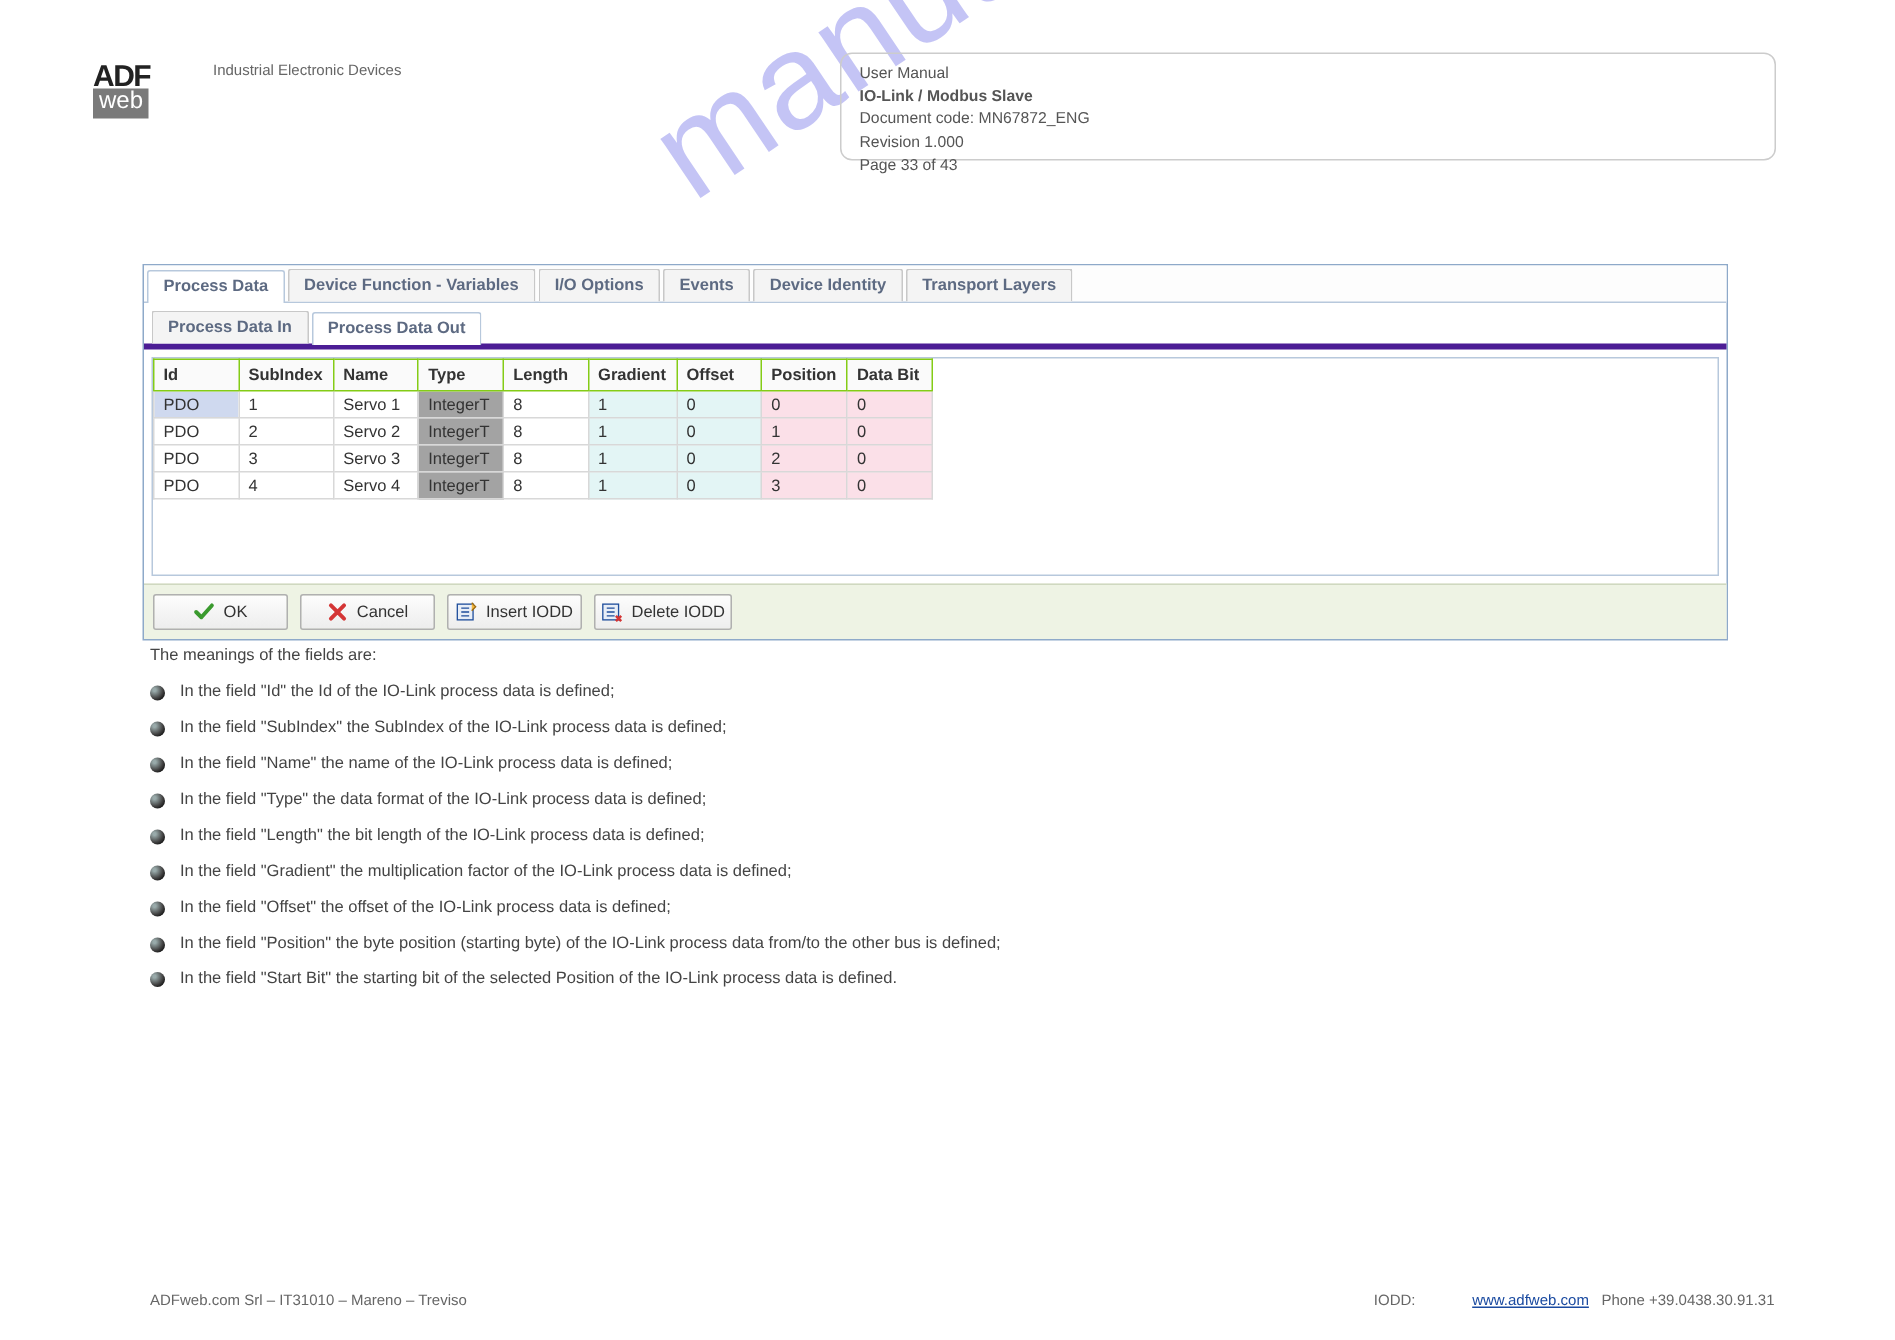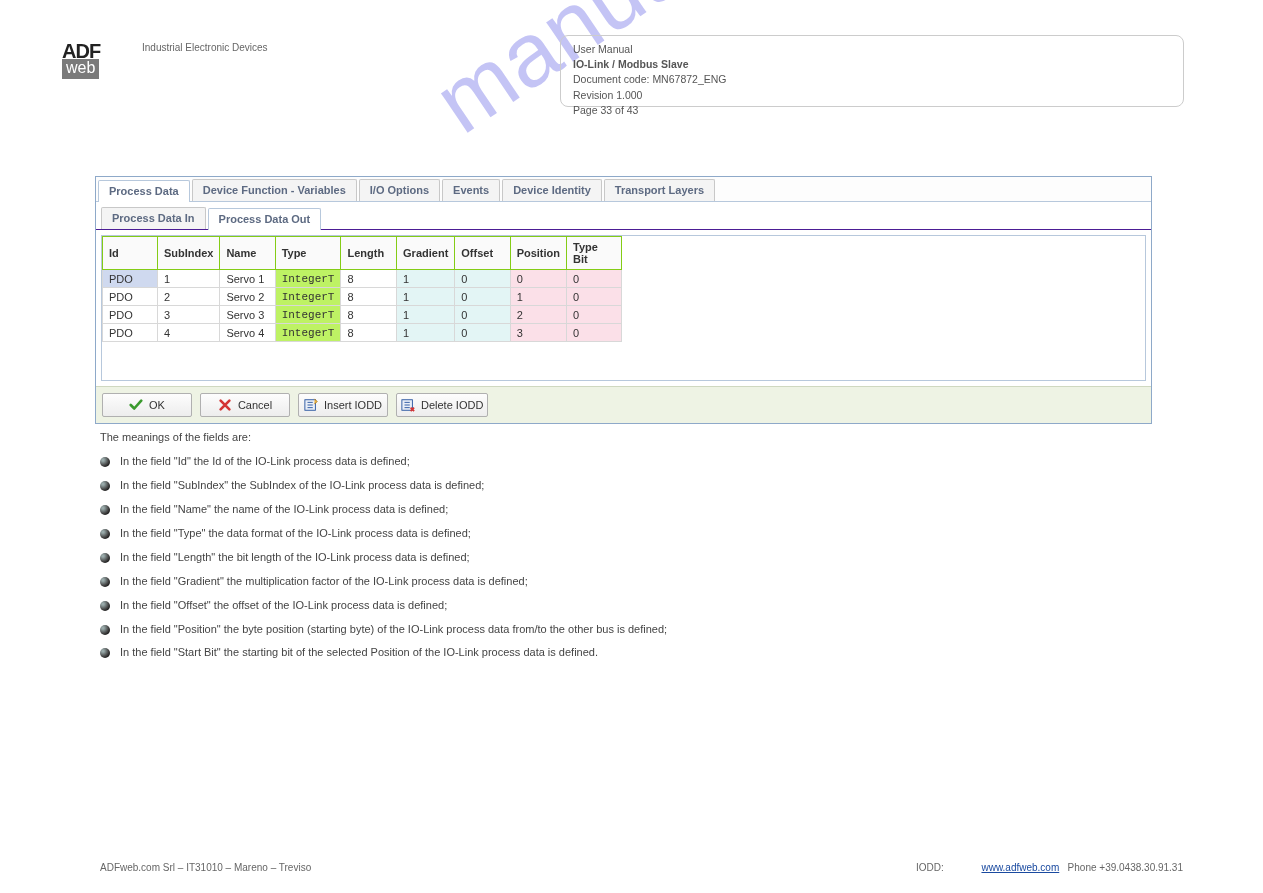--- a/index.html
+++ b/index.html
@@ -94,21 +94,21 @@
   .tab.active, .sub-tab.active {
     background:#fff;
     color:#5d6a82;
     border-color:#b7c8dc;
     position:relative;
     top:1px;
   }
   .subtabs-row {
     display:flex;
     padding: 5px 5px 0;
-    border-bottom:1px solid #4c1d95;
+    border-bottom:4px solid #4c1d95;
   }
   .table-wrap {
     margin: 5px;
     border:1px solid #b7c8dc;
     min-height: 146px;
     background:#fff;
   }
   table.data {
     border-collapse: collapse;
     font-size: 11px;
@@ -123,21 +123,21 @@
     font-weight:bold;
   }
   table.data td {
     padding: 2px 6px;
     border:1px solid #d8d8d8;
     height: 18px;
   }
   .c-id  { background:#fff; }
   .c-sub { background:#fff; }
   .c-name{ background:#fff; }
-  .c-type{ background:#bef264;font-family:Liberation Mono, monospace; }
+  .c-type{ background:#a3a3a3; }
   .c-len { background:#fff; }
   .c-grad{ background:#e3f5f5; }
   .c-off { background:#e3f5f5; }
   .c-pos { background:#fbe0e8; }
   .c-sbit{ background:#fbe0e8; }
   tr.sel .c-id { background:#cfd9ef; }
   .btnbar {
     background:#eef3e4;
     border-top:1px solid #cfd8c0;
     padding: 6px;
@@ -247,21 +247,21 @@
         <thead>
           <tr>
             <th style="width:56px">Id</th>
             <th style="width:56px">SubIndex</th>
             <th style="width:56px">Name</th>
             <th style="width:56px">Type</th>
             <th style="width:56px">Length</th>
             <th style="width:56px">Gradient</th>
             <th style="width:56px">Offset</th>
             <th style="width:56px">Position</th>
-            <th style="width:56px">Type Bit</th>
+            <th style="width:56px">Data Bit</th>
           </tr>
         </thead>
         <tbody id="tbody">
             <tr class="sel">
               <td class="c-id">PDO</td>
               <td class="c-sub">1</td>
               <td class="c-name">Servo 1</td>
               <td class="c-type">IntegerT</td>
               <td class="c-len">8</td>
               <td class="c-grad">1</td>

